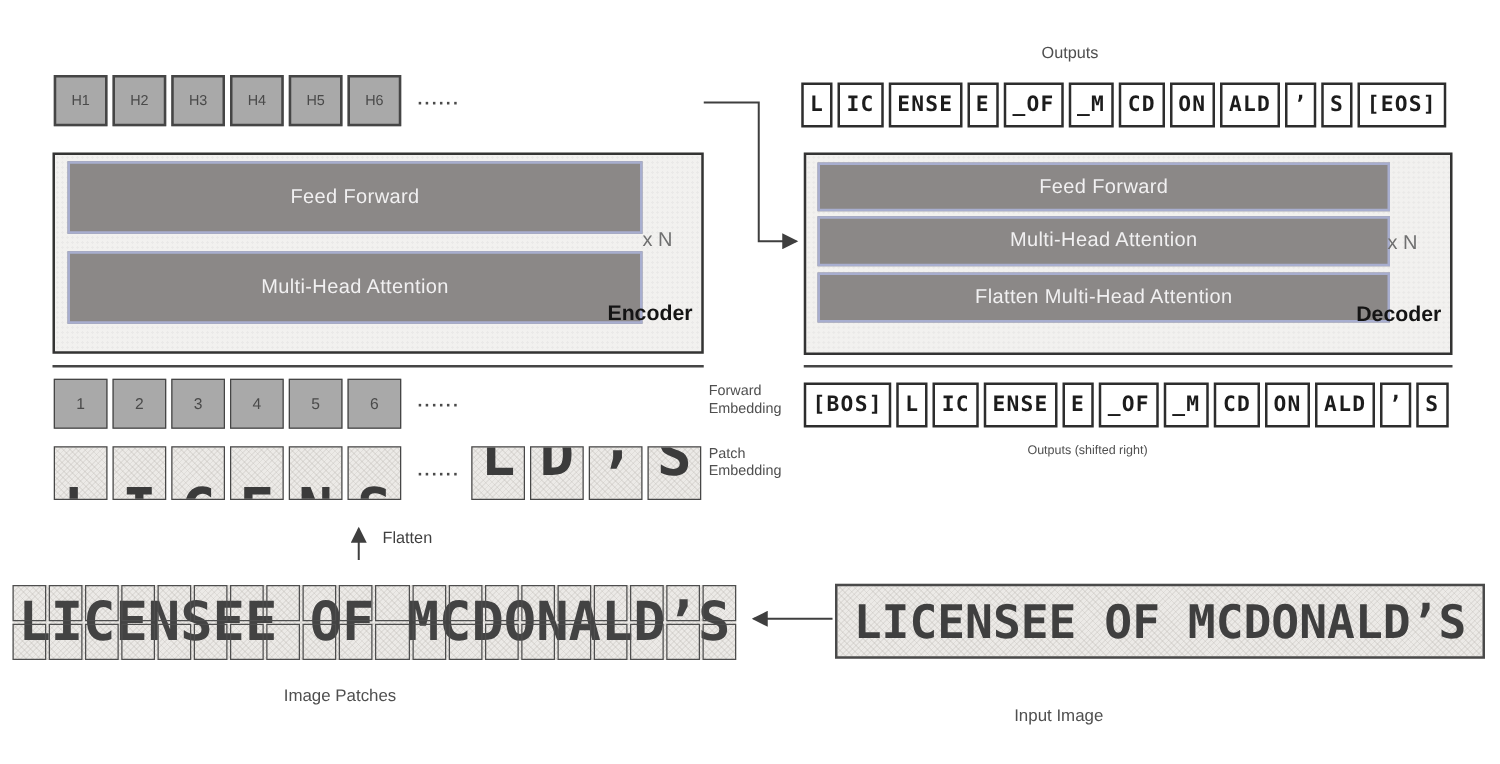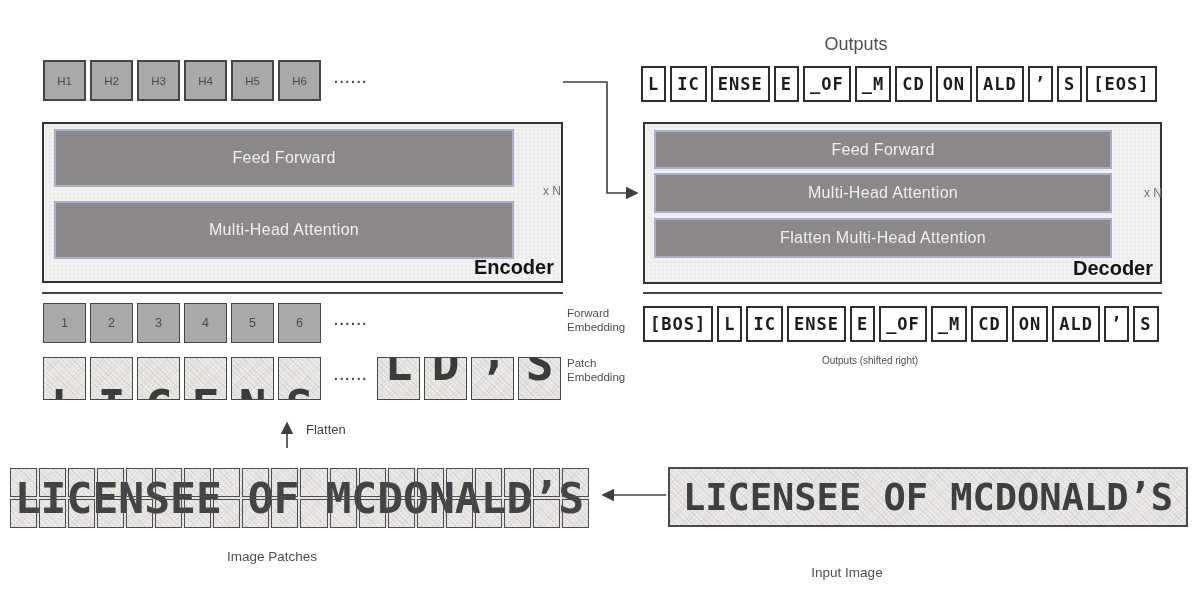--- a/index.html
+++ b/index.html
@@ -29,22 +29,22 @@
 
   .dots{position:absolute;color:#4a4a4a;font-size:14px;font-weight:bold;letter-spacing:1px;}
 
   
   .block{position:absolute;box-sizing:border-box;background:#f2f1ef;border:2px solid #333333;
          background-image:radial-gradient(rgba(0,0,0,.03) 1px, transparent 1px);
          background-size:4px 4px;}
   .layer{position:absolute;box-sizing:border-box;background:#8b8887;border:2px solid #a8aecf;
          display:flex;align-items:center;justify-content:center;color:#f1f0f1;
          font-size:16px;letter-spacing:.3px;}
-  .xn{position:absolute;color:#707070;font-size:12px;text-align:right;}
-  .blocklabel{position:absolute;right:7px;bottom:2px;color:#141414;font-size:20px;font-weight:bold;}
+  .xn{position:absolute;color:#707070;font-size:16px;text-align:left;}
+  .blocklabel{position:absolute;right:7px;bottom:20px;color:#141414;font-size:17px;font-weight:bold;}
   .sep{position:absolute;height:2px;background:#454545;}
 
   
   .ttokens{position:absolute;display:flex;gap:4px;align-items:stretch;}
   .ttok{box-sizing:border-box;height:36px;background:#ffffff;border:2px solid #2d2d2d;
         display:flex;align-items:center;justify-content:center;padding:0 5px;
         font-family:"DejaVu Sans Mono",monospace;font-weight:bold;font-size:17px;
         letter-spacing:1px;color:#1c1c1c;white-space:pre;}
 
   .caption{position:absolute;color:#4f4f4f;font-size:13.5px;text-align:center;}
@@ -189,21 +189,21 @@
         <div class="ip-cell"></div>
       </div>
   </div>
   <div class="caption" style="left:197px;top:549px;width:150px">Image Patches</div>
 
   <div class="input-img noise">
     <span class="input-text">LICENSEE OF MCDONALD’S</span>
   </div>
   <div class="caption" style="left:787px;top:565px;width:120px">Input Image</div>
 
-  <div class="caption" style="left:806px;top:34px;width:100px;font-size:18px">Outputs</div>
+  <div class="caption" style="left:806px;top:34px;width:100px;font-size:13px">Outputs</div>
   <div class="ttokens" style="left:641px;top:66px">
       <div class="ttok">L</div>
       <div class="ttok">IC</div>
       <div class="ttok">ENSE</div>
       <div class="ttok">E</div>
       <div class="ttok">_OF</div>
       <div class="ttok">_M</div>
       <div class="ttok">CD</div>
       <div class="ttok">ON</div>
       <div class="ttok">ALD</div>

